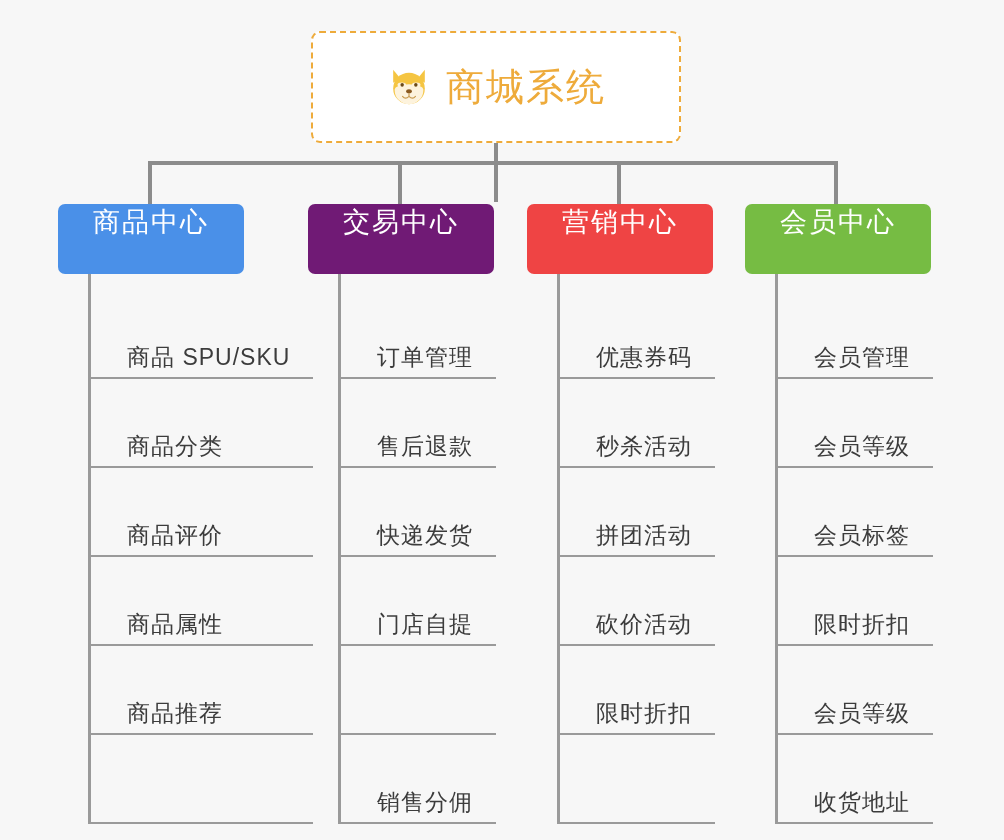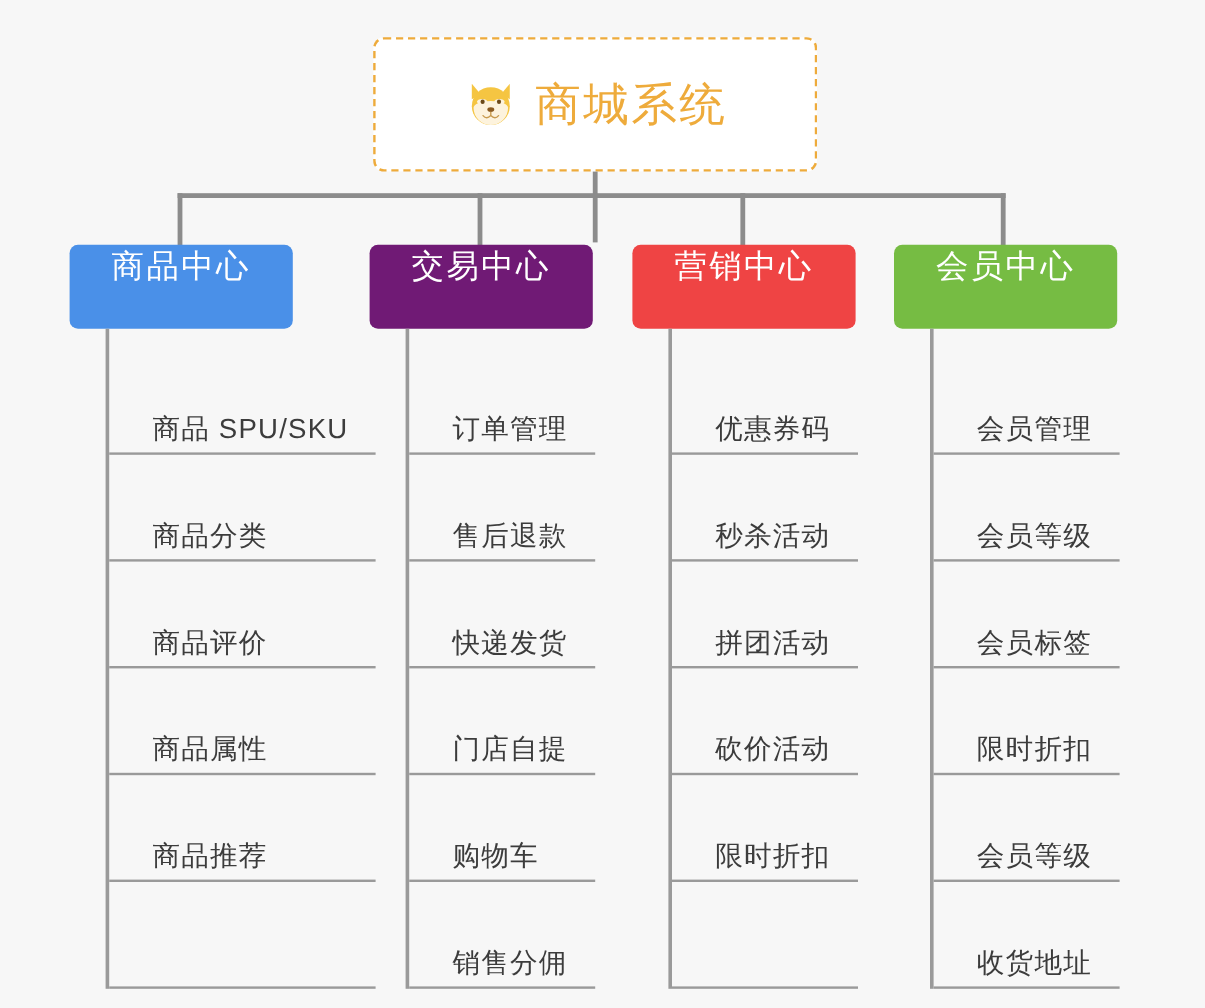--- a/index.html
+++ b/index.html
@@ -181,21 +181,20 @@
         <div class="leaf-item">
           <div class="leaf-underline" style="width: 155px;"></div>
           <span class="leaf-label">快递发货</span>
         </div>
         <div class="leaf-item">
           <div class="leaf-underline" style="width: 155px;"></div>
           <span class="leaf-label">门店自提</span>
         </div>
         <div class="leaf-item">
           <div class="leaf-underline" style="width: 155px;"></div>
-          <span class="leaf-label">购物车</span>
         </div>
         <div class="leaf-item">
           <div class="leaf-underline" style="width: 155px;"></div>
           <span class="leaf-label">销售分佣</span>
         </div>
       </div>
     </div>
   <div class="column" id="col-2" style="left:527px;">
       <div class="cat-header" style="background: #ef4444; width: 186px;">
         <span>营销中心</span>

